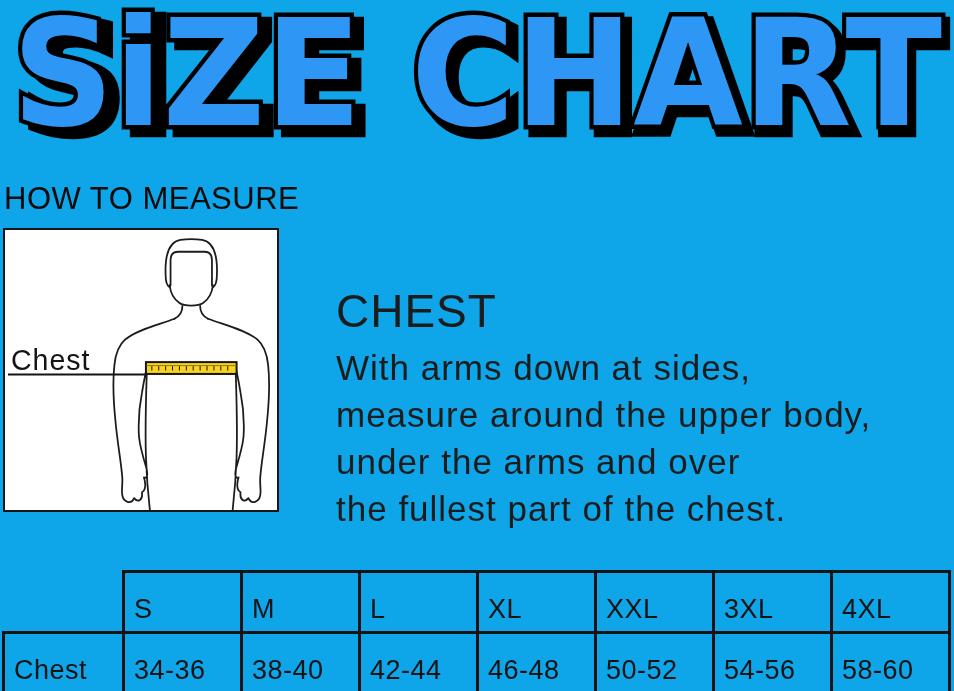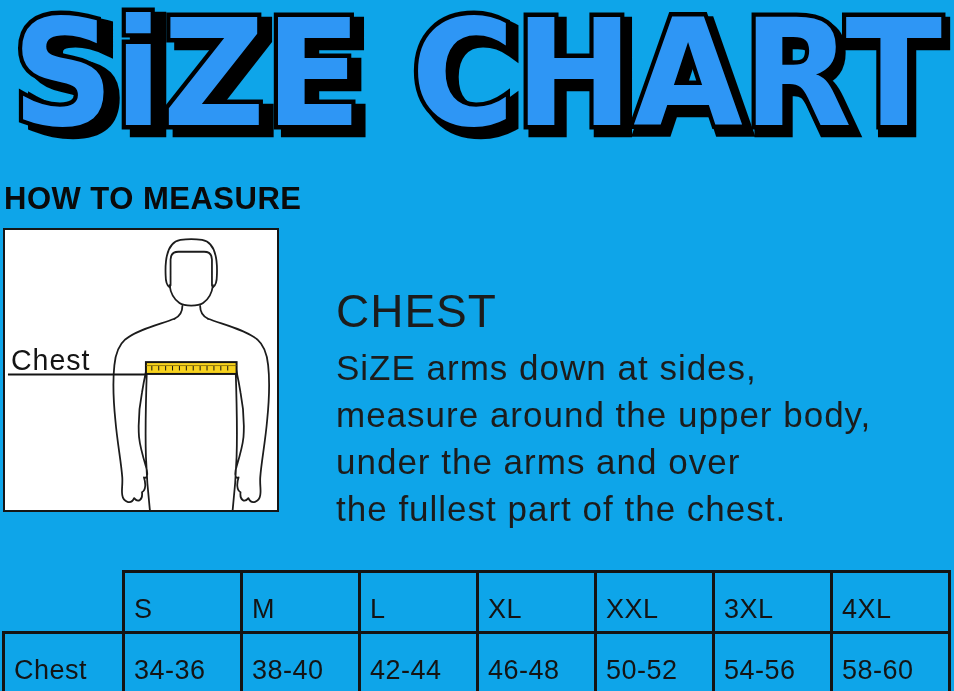--- a/index.html
+++ b/index.html
@@ -13,21 +13,21 @@
     font-family:"DejaVu Sans", sans-serif; font-weight:bold;
     paint-order:stroke fill; stroke:#000; stroke-width:7px; fill:var(--title-blue);
   }
   .title-shadow {
     font-family:"DejaVu Sans", sans-serif; font-weight:bold;
     stroke:#000; stroke-width:10px; fill:#000;
   }
   
   .howto {
     position:absolute; left:4px; top:181px;
-    font-size:31px; font-weight:bold; letter-spacing:0.5px; color:#0a0a0a;
+    font-size:31px; font-weight:normal; letter-spacing:0.5px; color:#0a0a0a;
   }
   
   .figure-box {
     position:absolute; left:3px; top:228px; width:272px; height:280px;
     border:2px solid #161616; background:#fff;
   }
   .figure-box svg { display:block; }
   .fig-stroke { fill:none; stroke:#1c1c1c; stroke-width:1.8; stroke-linecap:round; stroke-linejoin:round; }
   .fig-label { font-family:"Liberation Sans", sans-serif; font-size:29px; letter-spacing:1px; fill:#141414; }
   
@@ -76,21 +76,21 @@
       <path d="M143,137.5 L235,137.5" stroke="#7a6200" stroke-width="0.8" fill="none"></path>
       <path stroke="#141414" stroke-width="1" fill="none" d="M149,138 V142.5 M156,138 V142.5 M163,138 V142.5 M170,138 V142.5 M177,138 V142.5 M184,138 V142.5 M191,138 V142.5 M198,138 V142.5 M205,138 V142.5 M212,138 V142.5 M219,138 V142.5 M226,138 V142.5"></path>
 
       <text class="fig-label" x="6" y="142">Chest</text>
       <path d="M3,146.5 L143,146.5" stroke="#141414" stroke-width="2" fill="none"></path>
     </svg>
   </div>
 
   <div class="measure-text">
     <div class="m-heading">CHEST</div>
-    <div class="m-body">SiZE arms down at sides,
+    <div class="m-body">With arms down at sides,
 measure around the upper body,
 under the arms and over
 the fullest part of the chest.</div>
   </div>
 
   <div class="size-table-wrap">
     <table class="size-table">
       <colgroup>
         <col style="width:120px">
         <col style="width:118px">

